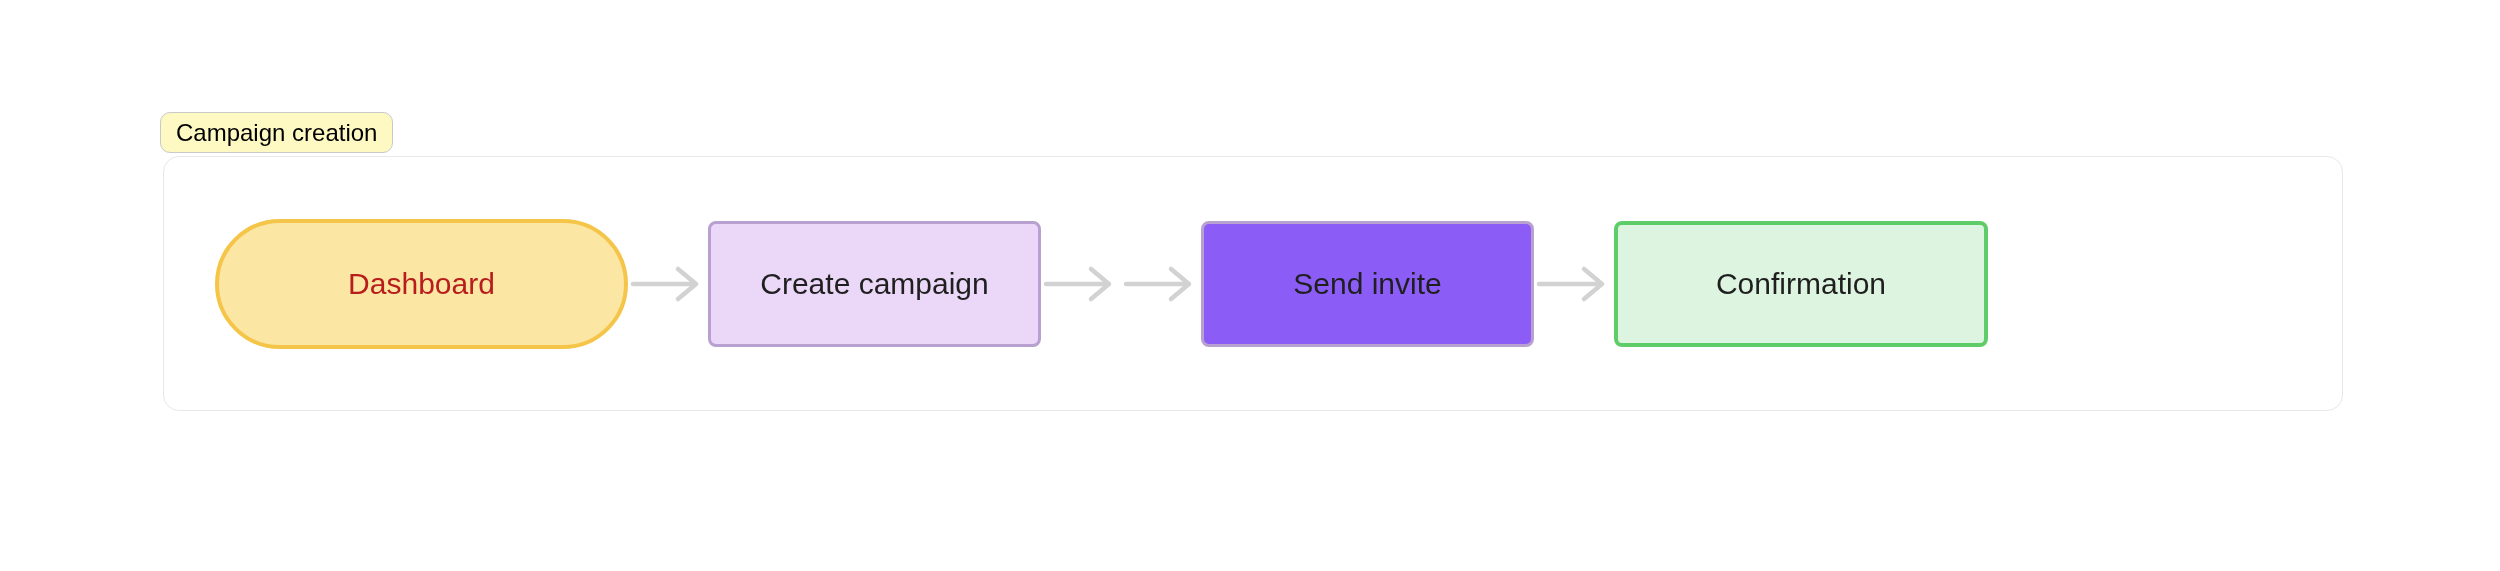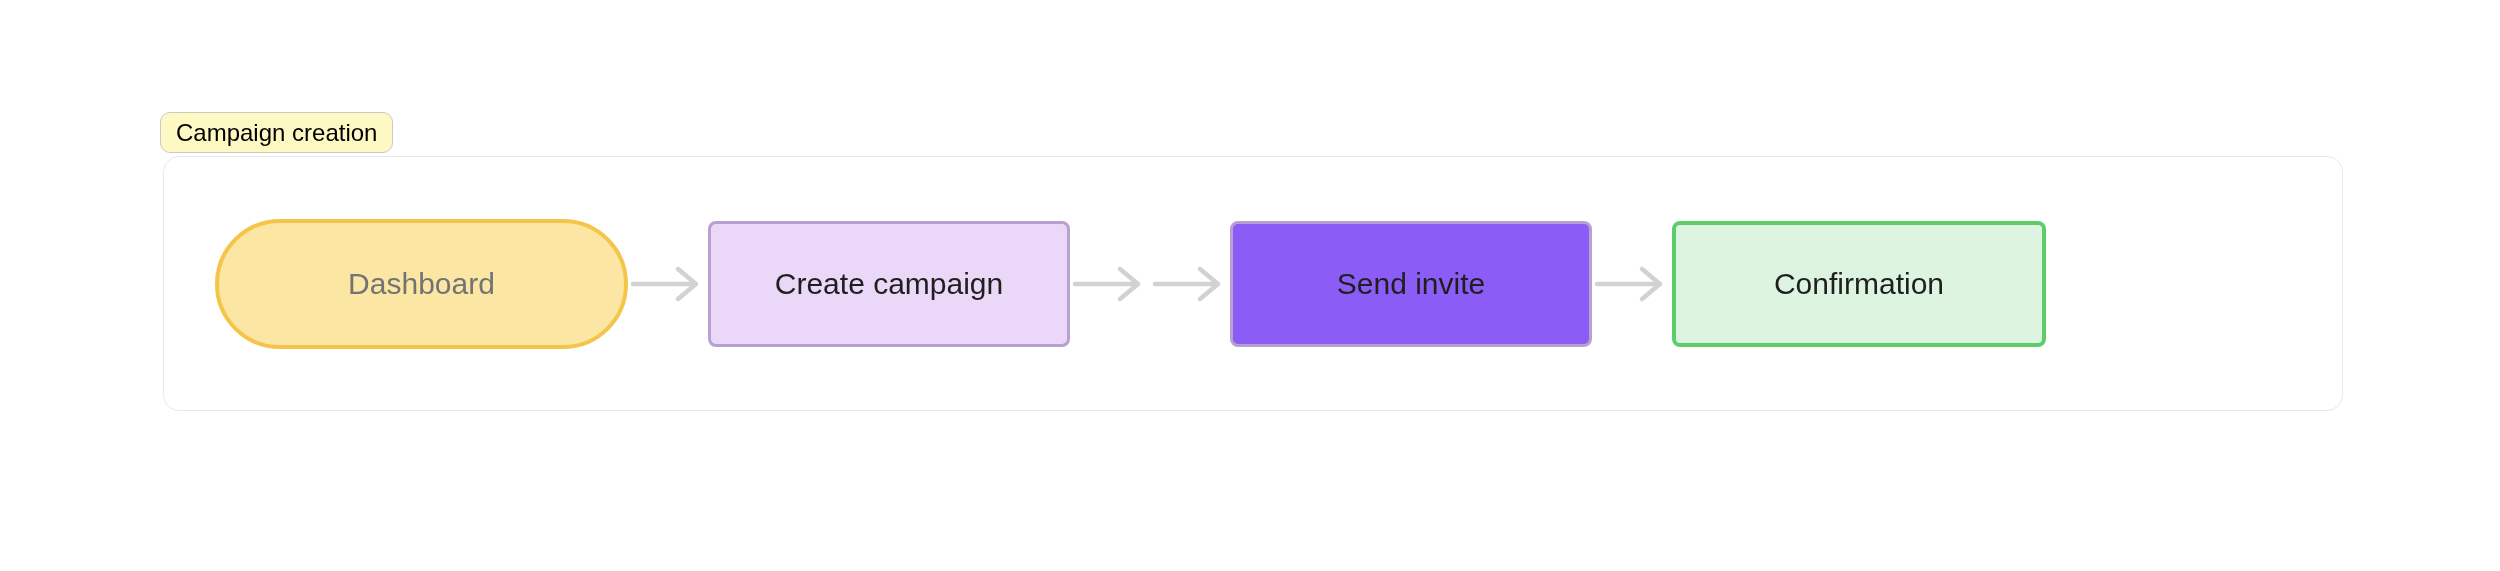--- a/index.html
+++ b/index.html
@@ -55,21 +55,21 @@
   }
   .node .node-label { display: inline-block; }
   .node.stadium {
     width: 413px;
     height: 130px;
     border-radius: 65px;
     border: 4px solid #F5C54A;
     background: #FBE7A3;
   }
   .node.rect {
-    width: 362px;
+    width: 333px;
     height: 126px;
     border-radius: 8px;
     border: 3px solid #14b8a6;
     background: #EBD7F8;
   }
   .node.rect.end {
     width: 374px;
     border-width: 4px;
     border-color: #5FCC6A;
     background: #DCF4E0;
@@ -84,21 +84,21 @@
 </style>
 </head>
 <body>
 
 <div class="title-badge">
   <span>Campaign creation</span>
 </div>
 
 <div class="flow-panel">
 
-  <div class="node stadium" style="background: rgb(251, 231, 163); border-color: rgb(245, 197, 74); color: #737373;">
+  <div class="node stadium" style="background: rgb(251, 231, 163); border-color: rgb(245, 197, 74); color: #b91c1c;">
     <span class="node-label">Dashboard</span>
   </div>
 
   <svg class="arrow" viewBox="0 0 80 44" xmlns="http://www.w3.org/2000/svg" style="color: rgb(210, 210, 210);">
     <line x1="5" y1="22" x2="64" y2="22" stroke="currentColor" stroke-width="4.5" stroke-linecap="round"></line>
     <polyline points="50,7 68,22 50,37" fill="none" stroke="currentColor" stroke-width="4.5" stroke-linecap="round" stroke-linejoin="round"></polyline>
   </svg>
 
   <div class="node rect" style="background: rgb(235, 215, 248); border-color: rgb(184, 160, 208); color: rgb(31, 31, 31);">
     <span class="node-label">Create campaign</span>

